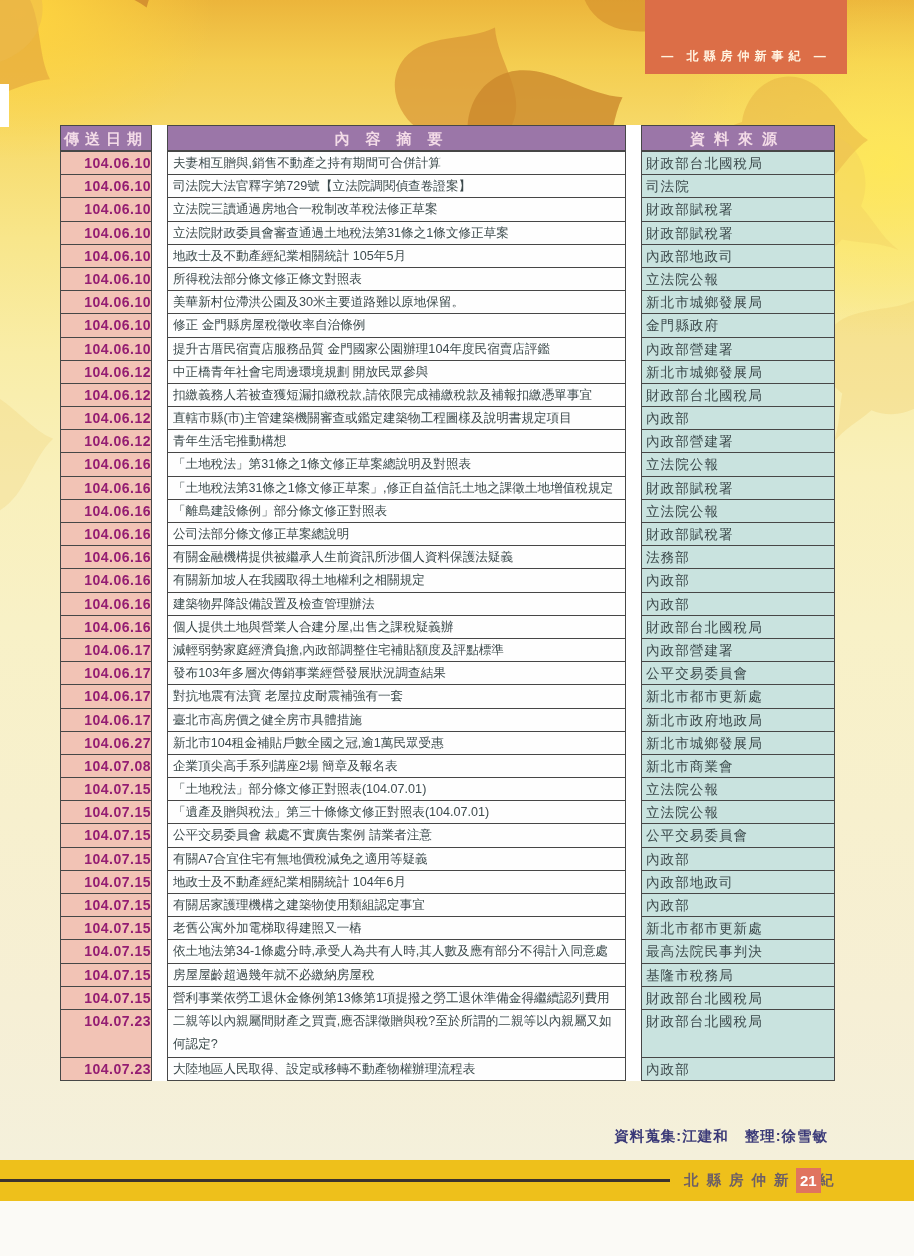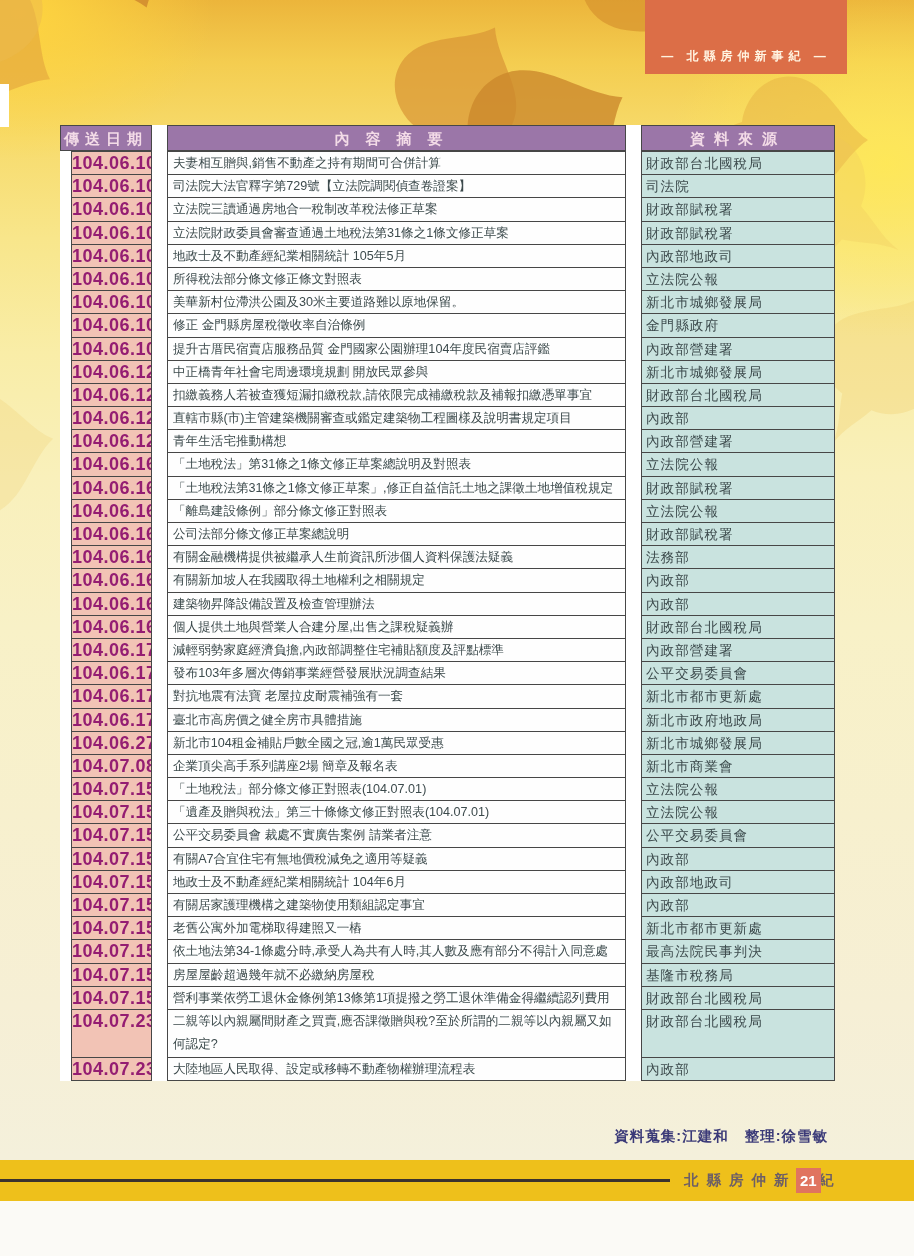--- a/index.html
+++ b/index.html
@@ -34,21 +34,21 @@
   .trow.tall .cell{height:48.6px;}
   .cell.hd{
     background:var(--header-bg);color:var(--header-text);
     height:26px;line-height:25px;text-align:center;font-size:15px;font-weight:bold;
   }
   .cell.hd.c1{letter-spacing:6px;}
   .cell.hd.c2{letter-spacing:16px;}
   .cell.hd.c3{letter-spacing:9px;}
   .cell.date{
     background:var(--date-bg);color:var(--date-text);
-    font-weight:bold;text-align:left;font-size:18px;letter-spacing:.5px;line-height:23px;margin-left:11px;
+    font-weight:bold;text-align:right;font-size:14px;letter-spacing:.5px;line-height:23px;
   }
   .cell.summary{
     background:#fefefe;color:var(--cell-text);
     font-size:12.6px;line-height:23px;padding:0 5px;white-space:nowrap;
   }
   .trow.tall .cell.summary{white-space:normal;}
   .cell.source{
     background:var(--source-bg);color:var(--cell-text);
     font-size:13.6px;line-height:23px;padding:0 4px;letter-spacing:1px;white-space:nowrap;
   }

